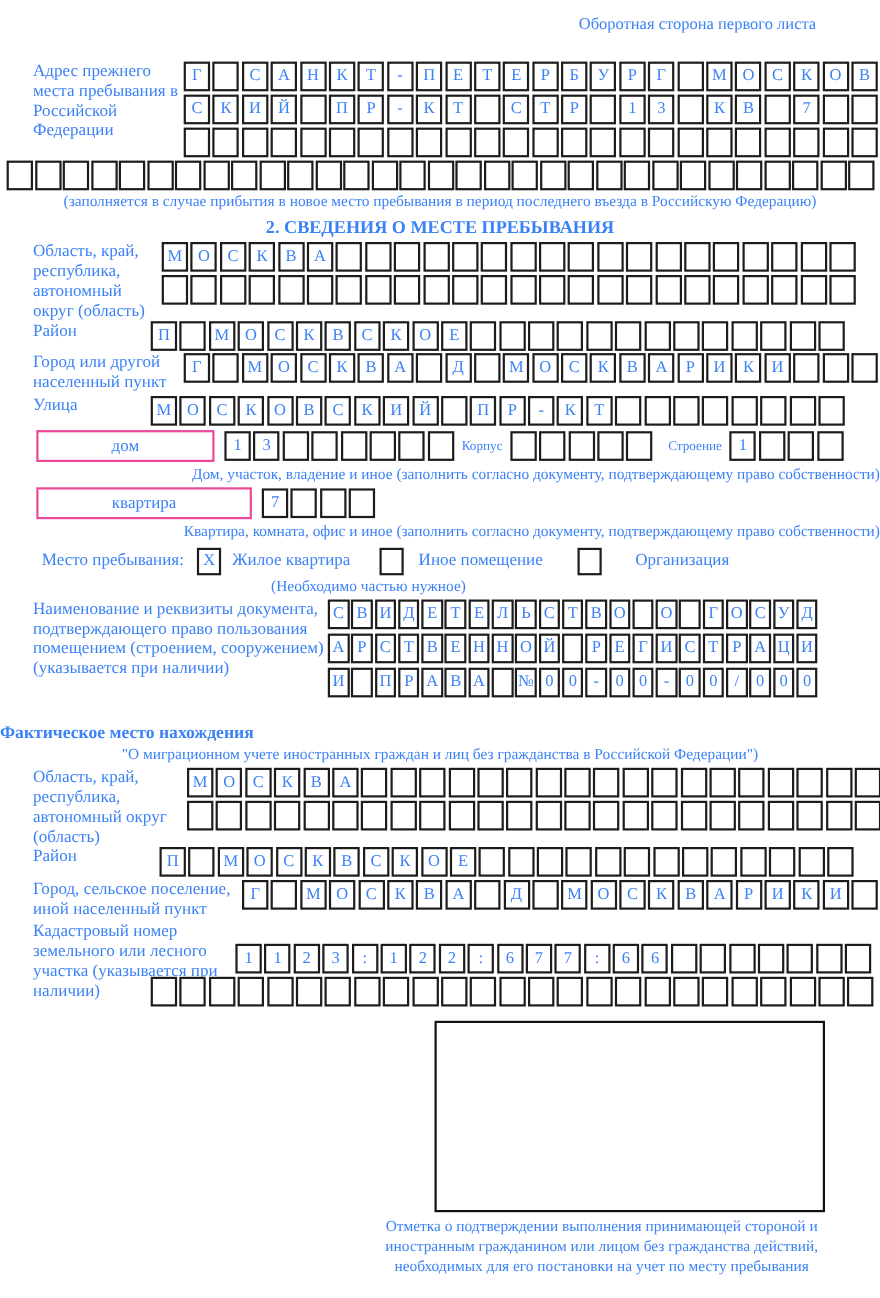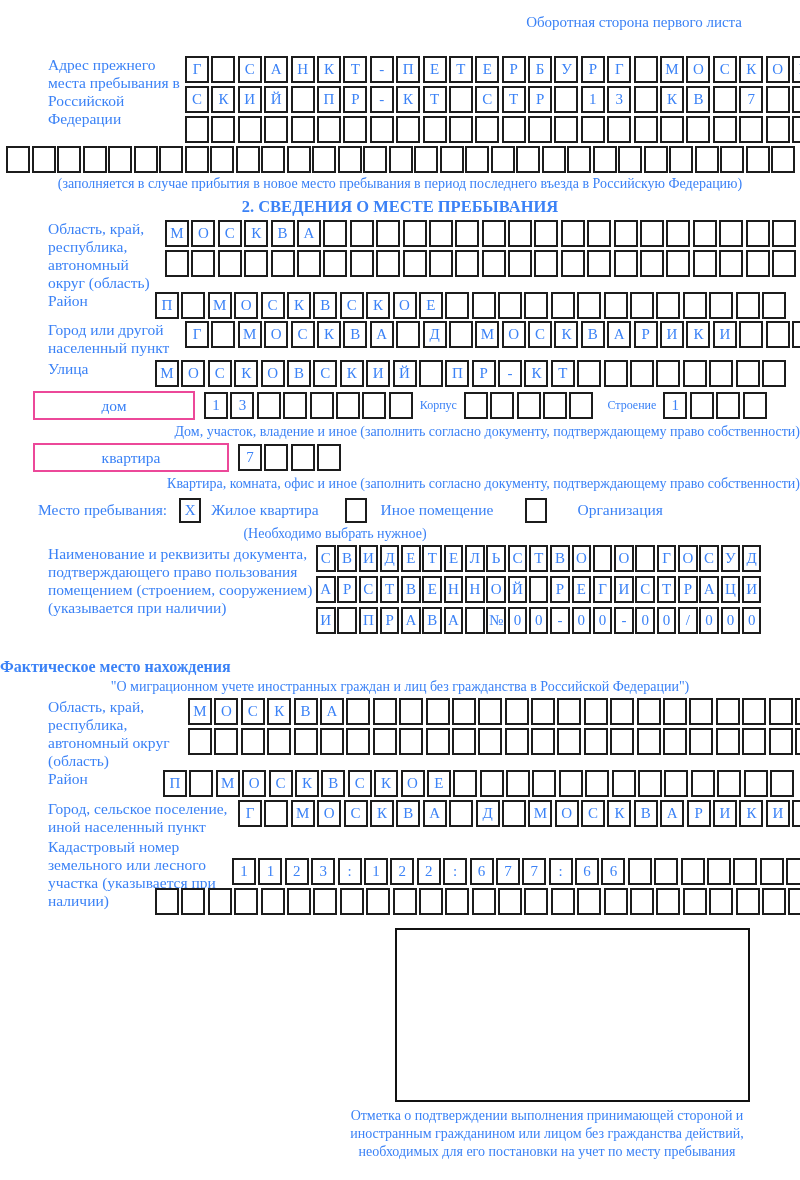--- a/index.html
+++ b/index.html
@@ -3,21 +3,21 @@
 <meta charset="utf-8">
 <style>
   html,body { margin:0; padding:0; background:#e8e8e8; }
   .page {
     width:800px; height:1180px; background:#ffffff; margin:0 auto;
     font-family:"Liberation Serif", serif; color:#3b82f6;
     position:relative; overflow:hidden; box-sizing:border-box; padding-top:14px;
   }
   .header-note { text-align:right; padding-right:58px; font-size:15px; height:18px; }
 
-  .field { display:flex; align-items:flex-start; margin-left:48px; }
+  .field { display:flex; align-items:flex-start; margin-left:30px; }
   .flabel { font-size:15.5px; line-height:18px; flex:0 0 auto; }
   .rows { display:flex; flex-direction:column; gap:3px; }
 
   .boxrow { display:flex; gap:2.4px; }
   .cbox {
     width:24px; height:27px; border:2px solid #1c1c1c; box-sizing:border-box;
     display:flex; align-items:center; justify-content:center;
     font-size:15px; background:#fff; flex:0 0 auto;
   }
   .fullrow { margin-left:6px; margin-top:3px; gap:1.5px; }
@@ -386,21 +386,21 @@
 
   <div class="place-row">
     <span class="place-label">Место пребывания:</span>
     <span class="checkbox" style="margin-left:12px;">X</span>
     <span class="place-label" style="margin-left:10px;">Жилое квартира</span>
     <span class="checkbox" style="margin-left:26px;"></span>
     <span class="place-label" style="margin-left:14px;">Иное помещение</span>
     <span class="checkbox" style="margin-left:32px;"></span>
     <span class="place-label" style="margin-left:30px;">Организация</span>
   </div>
-  <div class="caption choose-note mt2">(Необходимо выбрать нужное)</div>
+  <div class="caption choose-note mt2">(Необходимо частью нужное)</div>
 
   <div class="field h-doc mt3">
     <div class="flabel lw-doc">Наименование и реквизиты документа, подтверждающего право пользования помещением (строением, сооружением) (указывается при наличии)</div>
     <div class="rows" style="gap:4px;">
       <div class="boxrow docrow">
           <span class="cbox">С</span>
           <span class="cbox">В</span>
           <span class="cbox">И</span>
           <span class="cbox">Д</span>
           <span class="cbox">Е</span>

